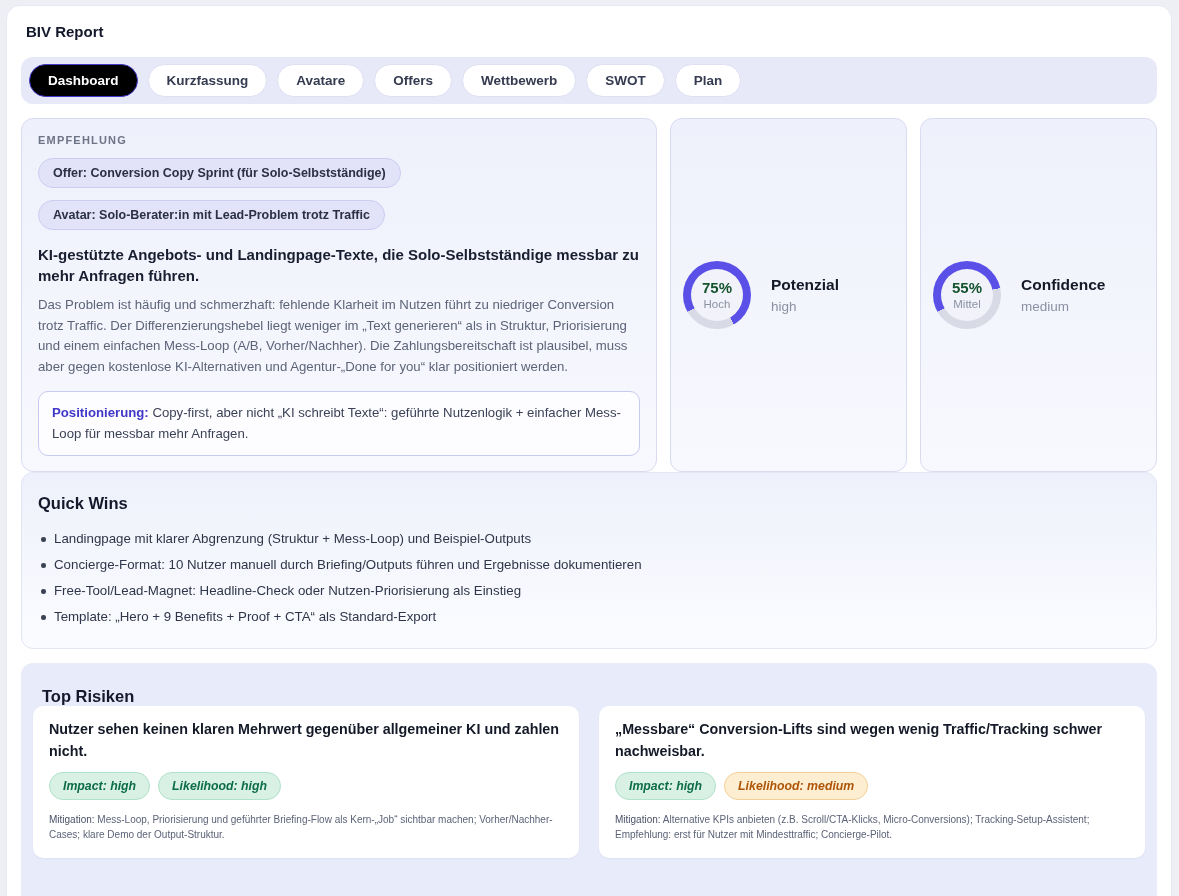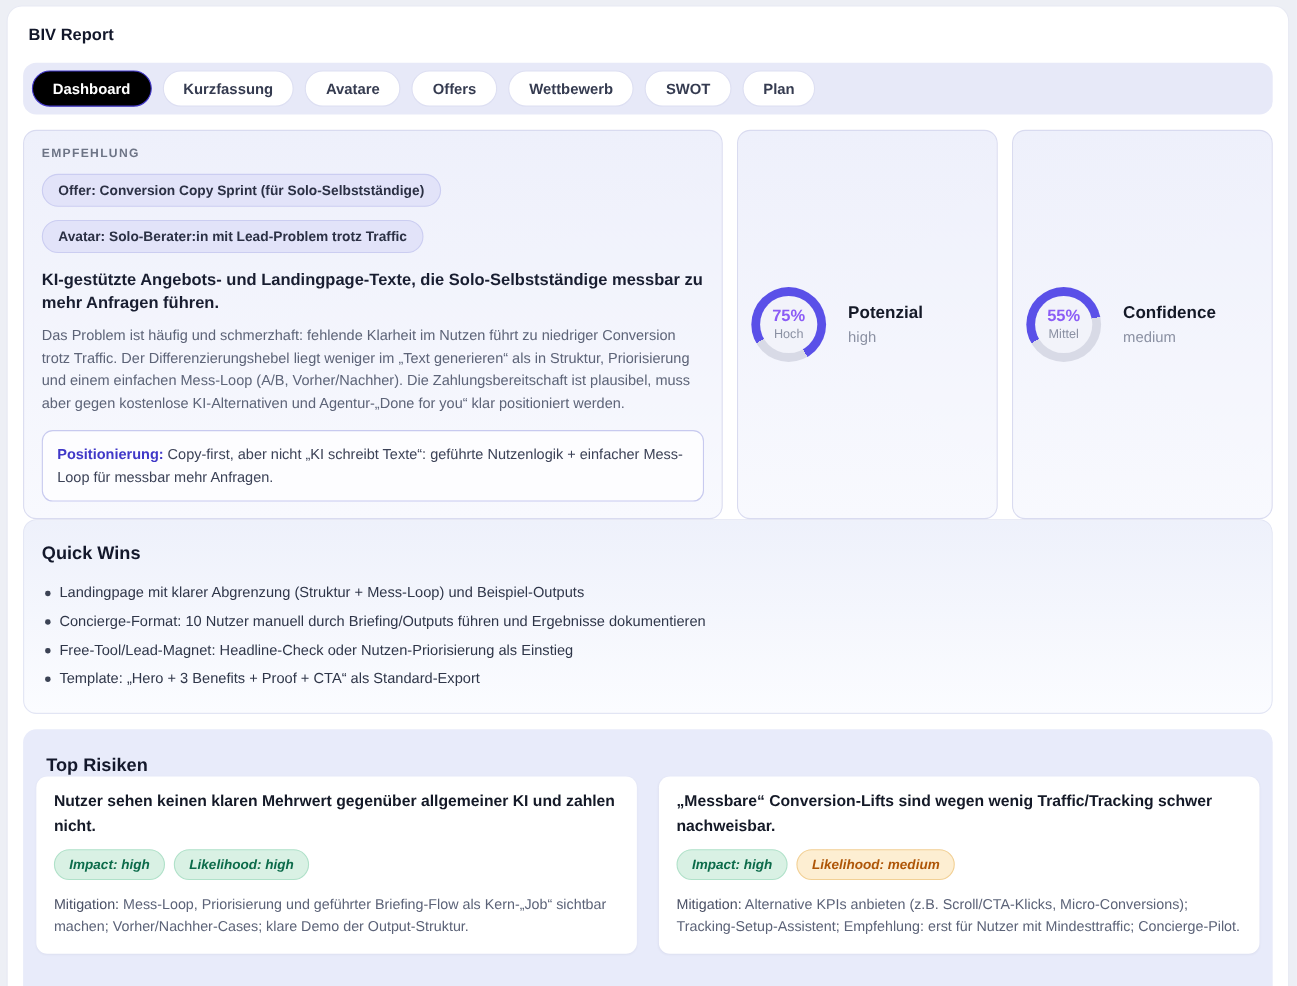--- a/index.html
+++ b/index.html
@@ -52,21 +52,21 @@
   
   .gauge-panel { display:flex; align-items:center; padding-left:12px; gap:20px; }
   .gauge-ring {
     width:68px; height:68px; border-radius:50%; position:relative; flex:0 0 auto;
     display:flex; align-items:center; justify-content:center;
   }
   .gauge-inner {
     width:52px; height:52px; border-radius:50%; background:#f2f3fa;
     display:flex; flex-direction:column; align-items:center; justify-content:center;
   }
-  .gauge-pct { font-size:15px; font-weight:700; color:#8b5cf6; line-height:1.1; }
+  .gauge-pct { font-size:15px; font-weight:700; color:#14532d; line-height:1.1; }
   .gauge-inner-label { font-size:11.5px; color:#8b91a3; margin-top:2px; }
   .gauge-title { font-size:15.5px; font-weight:700; color:#141927; }
   .gauge-sub { font-size:13.5px; color:#8b91a3; margin-top:5px; }
 
   
   .qw-card {
     border:1px solid #e2e5f4; border-radius:12px;
     background:linear-gradient(180deg,#eef1fb 0%,#fbfcff 100%);
     padding:21px 16px 18px 16px;
   }
@@ -92,21 +92,21 @@
     background:#ffffff; border-radius:10px; padding:13px 16px 15px 16px;
     box-shadow:0 1px 2px rgba(30,35,70,0.05);
   }
   .risk-title { font-size:14.3px; font-weight:700; color:#141927; line-height:1.5; }
   .risk-badges { margin-top:10px; display:flex; gap:8px;font-style:italic; }
   .badge {
     border-radius:9999px; padding:6px 13px; font-size:12.3px; font-weight:700;
   }
   .badge.green { background:#d9f1e4; border:1px solid #b0e1c9; color:#0c6b4a; }
   .badge.amber { background:#fdeed2; border:1px solid #f2d095; color:#ae5507; }
-  .risk-mitigation { margin-top:12px; font-size:13px; color:#5c6378; line-height:1.55; }
+  .risk-mitigation { margin-top:12px; font-size:10px; color:#5c6378; line-height:1.55; }
   .risk-mitigation .mit-label { color:#4a5065; }
 </style>
 </head>
 <body>
 
 <div class="main-card">
 
   <div class="page-title">BIV Report</div>
 
   <div class="tabbar" id="tabs-mount">
@@ -161,21 +161,21 @@
     </div>
 
   </div>
 
   <div class="qw-card">
     <div class="section-title">Quick Wins</div>
     <ul class="qw-list" id="qw-mount">
         <li>Landingpage mit klarer Abgrenzung (Struktur + Mess-Loop) und Beispiel-Outputs</li>
         <li>Concierge-Format: 10 Nutzer manuell durch Briefing/Outputs führen und Ergebnisse dokumentieren</li>
         <li>Free-Tool/Lead-Magnet: Headline-Check oder Nutzen-Priorisierung als Einstieg</li>
-        <li>Template: „Hero + 3 Benefits + Proof + CTA“ als Standard-Export</li>
+        <li>Template: „Hero + 9 Benefits + Proof + CTA“ als Standard-Export</li>
       </ul>
   </div>
 
   <div class="risks-section">
     <div class="section-title">Top Risiken</div>
     <div class="risk-grid" id="risks-mount">
         <div class="risk-card">
           <div class="risk-title">Nutzer sehen keinen klaren Mehrwert gegenüber allgemeiner KI und zahlen nicht.</div>
           <div class="risk-badges">
             <span class="badge green">Impact: high</span>

